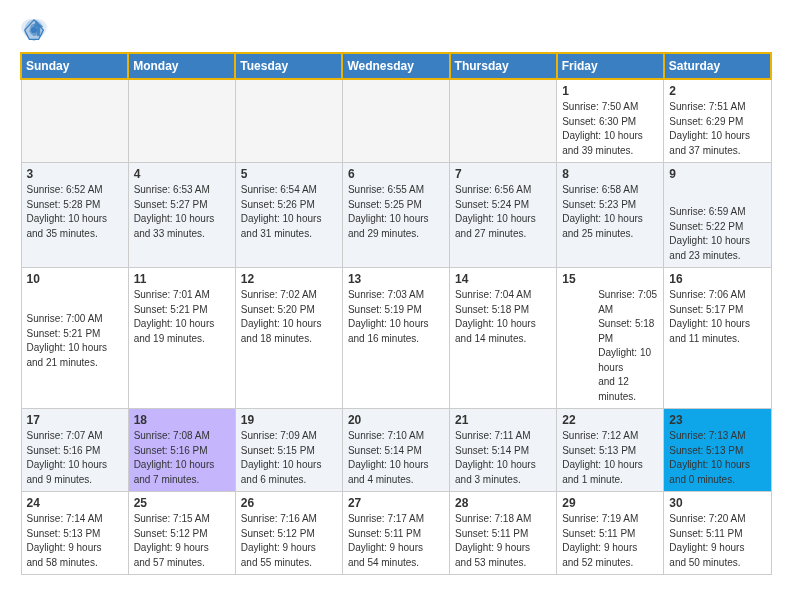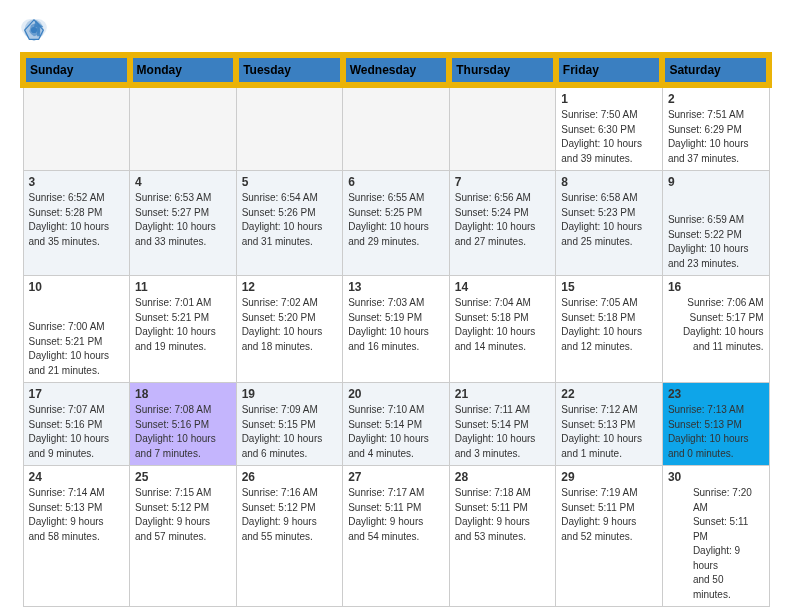--- a/index.html
+++ b/index.html
@@ -52,26 +52,26 @@
       color: #444;
       margin-top: 2px;
     }
     .calendar-table {
       width: 100%;
       border-collapse: collapse;
       table-layout: fixed;
     }
     .calendar-table th {
       background-color: #3a7fc1;
-      color: #000000;
+      color: #ffffff;
       font-size: 12px;
       font-weight: bold;
       padding: 5px 4px;
       text-align: left;
-      border: 6px solid #eab308;
+      border: 2px solid #eab308;
     }
     .calendar-table td {
       border: 1px solid #ccc;
       vertical-align: top;
       padding: 4px 5px;
       height: 82px;
       font-size: 10.5px;
       color: #333;
       background: #fff;
     }
@@ -235,28 +235,28 @@
           </td>
           <td>
             <span class="day-number">14</span>
             <div class="day-info" style="white-space: pre-line;">Sunrise: 7:04 AM
 Sunset: 5:18 PM
 Daylight: 10 hours
 and 14 minutes.</div>
           </td>
           <td>
             <span class="day-number">15</span>
-            <div class="day-info" style="white-space: pre-line;">Sunrise: 7:05 AM
+            <div class="day-info" style="white-space: pre-line; margin-left: 36px;">Sunrise: 7:05 AM
 Sunset: 5:18 PM
 Daylight: 10 hours
 and 12 minutes.</div>
           </td>
           <td>
             <span class="day-number">16</span>
-            <div class="day-info" style="white-space: pre-line; text-align: right;">Sunrise: 7:06 AM
+            <div class="day-info" style="white-space: pre-line;">Sunrise: 7:06 AM
 Sunset: 5:17 PM
 Daylight: 10 hours
 and 11 minutes.</div>
           </td>
         </tr>
         <tr>
           <td style="background: rgb(240, 244, 248);">
             <span class="day-number">17</span>
             <div class="day-info" style="white-space: pre-line;">Sunrise: 7:07 AM
 Sunset: 5:16 PM
@@ -344,21 +344,21 @@
           </td>
           <td>
             <span class="day-number">29</span>
             <div class="day-info" style="white-space: pre-line;">Sunrise: 7:19 AM
 Sunset: 5:11 PM
 Daylight: 9 hours
 and 52 minutes.</div>
           </td>
           <td>
             <span class="day-number">30</span>
-            <div class="day-info" style="white-space: pre-line; margin-left: 25px;">Sunrise: 7:20 AM
+            <div class="day-info" style="white-space: pre-line;">Sunrise: 7:20 AM
 Sunset: 5:11 PM
 Daylight: 9 hours
 and 50 minutes.</div>
           </td>
         </tr>
       </tbody>
   </table>
 </div>
 
 </body></html>

